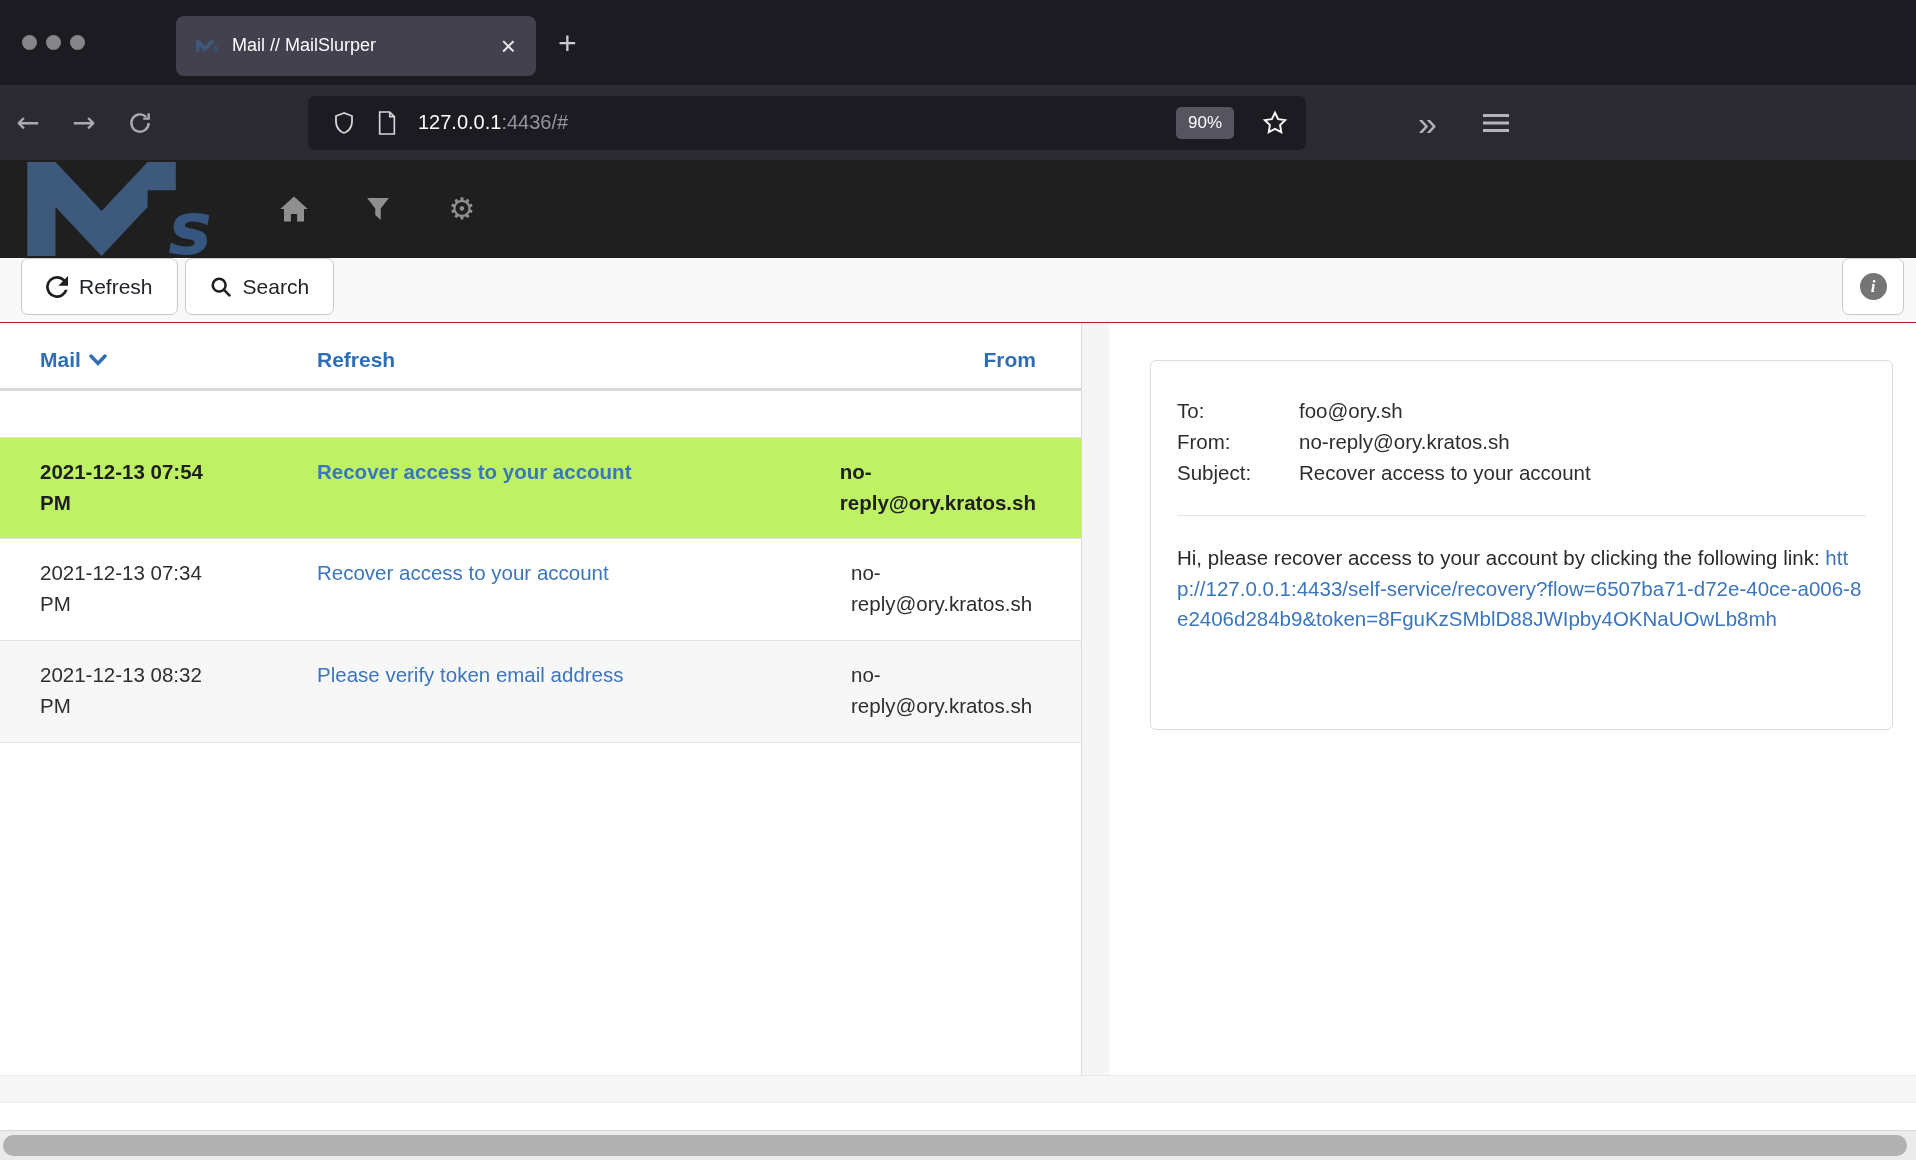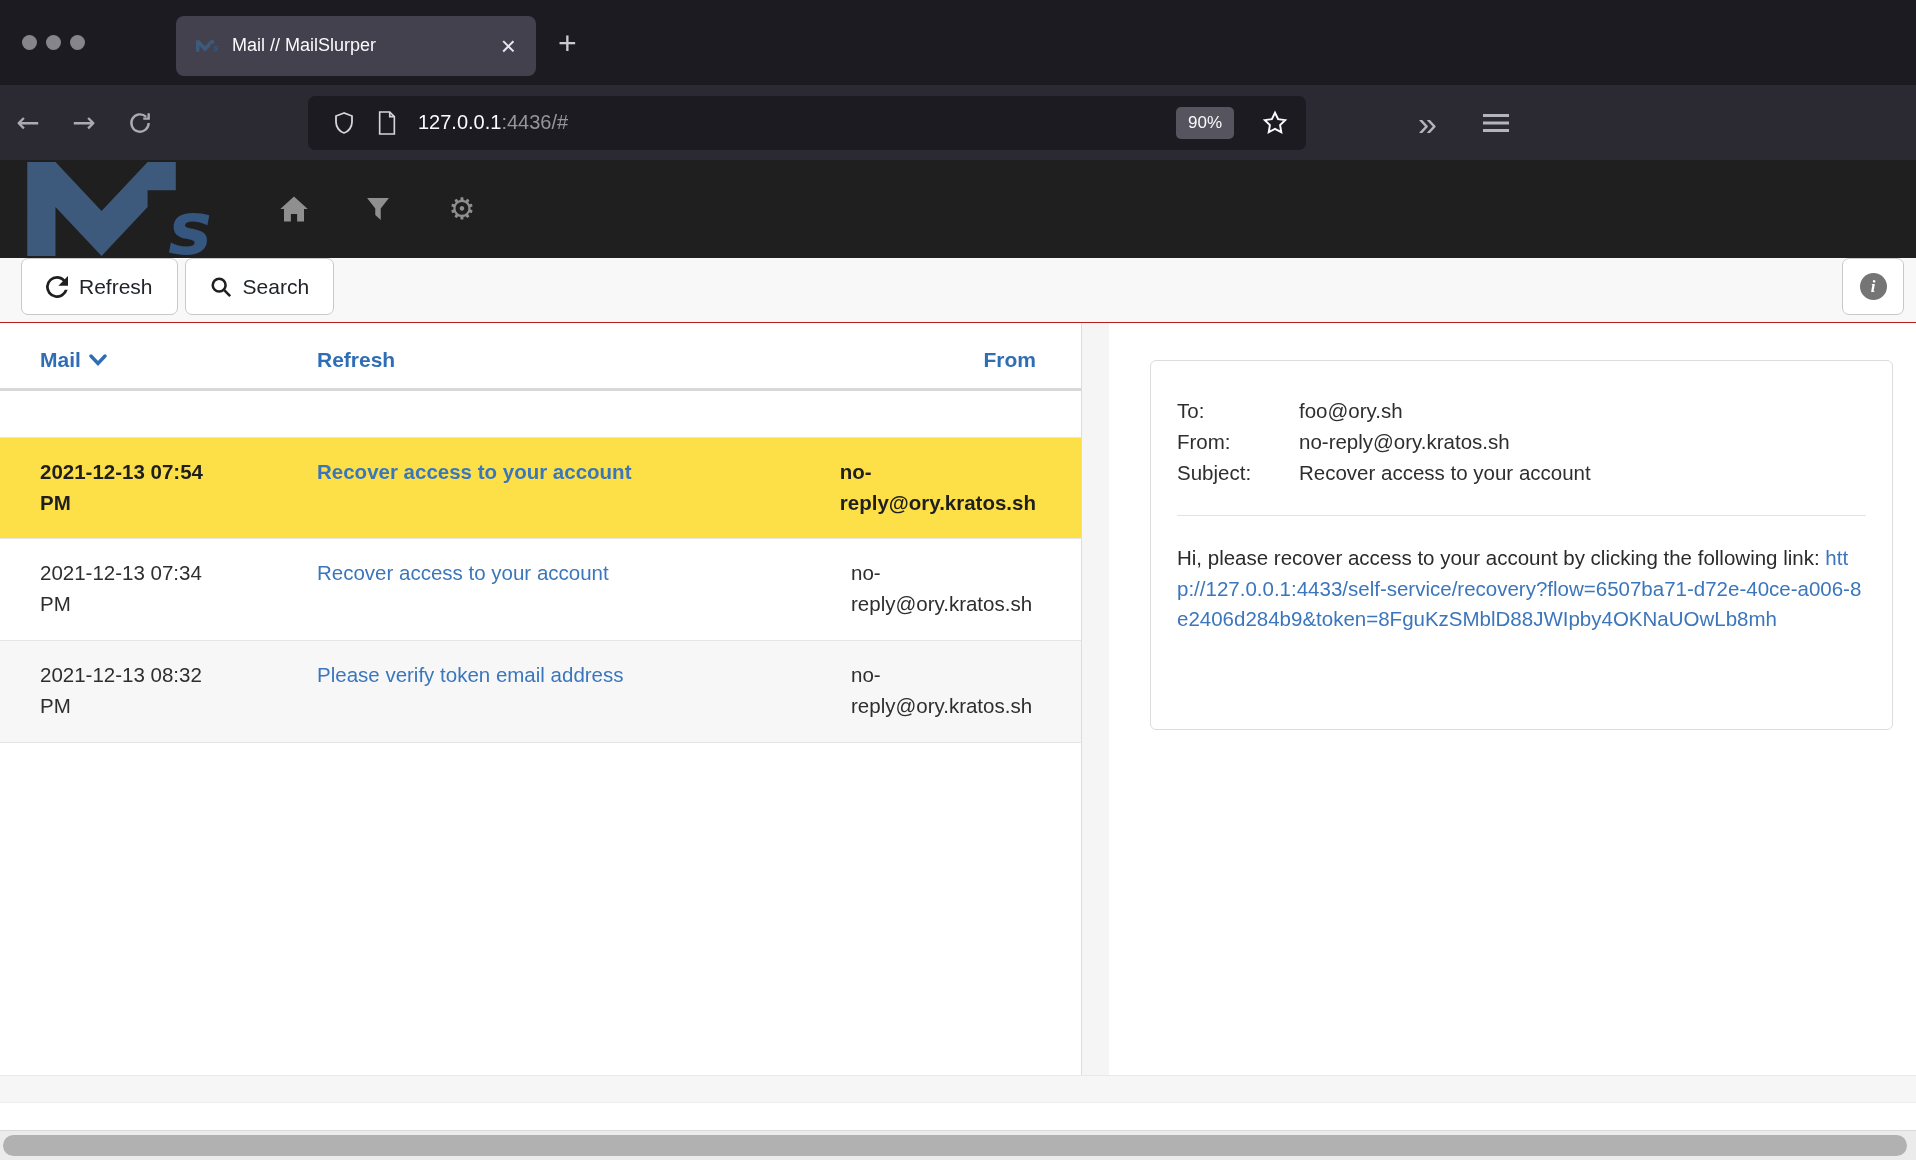--- a/index.html
+++ b/index.html
@@ -60,21 +60,21 @@
   .thead { display: flex; padding-top: 25px; padding-bottom: 16px; border-bottom: 3px solid #d8d8d8; }
   .th { color: #2f6eb4; font-weight: bold; font-size: 21px; }
   .th-date { flex: 0 0 285px; padding-left: 40px; display: flex; align-items: center; gap: 8px; }
   .th-subject { flex: 1; padding-left: 32px; }
   .th-from { flex: 0 0 230px; padding-right: 45px; text-align: right; }
   .sort-chevron { color: #2f6eb4; display: flex; align-items: center; }
   .tbody { margin-top: 46px; }
   .trow { display: flex; border-bottom: 1px solid #e5e5e5; min-height: 102px; padding-top: 18px; padding-bottom: 12px; font-size: 20.5px; line-height: 31px; color: #2e2e2e; cursor: pointer; }
   .trow:first-child { border-top: 1px solid #e5e5e5; }
   .trow.striped { background: #f7f7f7; }
-  .trow.selected { background: #fde047; }
+  .trow.selected { background: #bef264; }
   .trow.selected .cell-date, .trow.selected .cell-from { font-weight: bold; color: #1f1f1f; }
   .trow.selected .subject-link { font-weight: bold; }
   .cell-date { flex: 0 0 285px; padding-left: 40px; padding-right: 50px; }
   .cell-subject { flex: 1; padding-left: 32px; }
   .cell-from { flex: 0 0 230px; padding-right: 45px; }
   .subject-link { color: #3b76bc; text-decoration: none; }
 
   
   .details-header { margin-top: 4px; height: 66px; background: #4a76b2; border-radius: 5px 0 0 5px; display: flex; align-items: center; padding: 0 28px 0 26px; }
   .details-title { color: #ffffff; font-size: 23px; font-weight: bold; flex: 1; }

